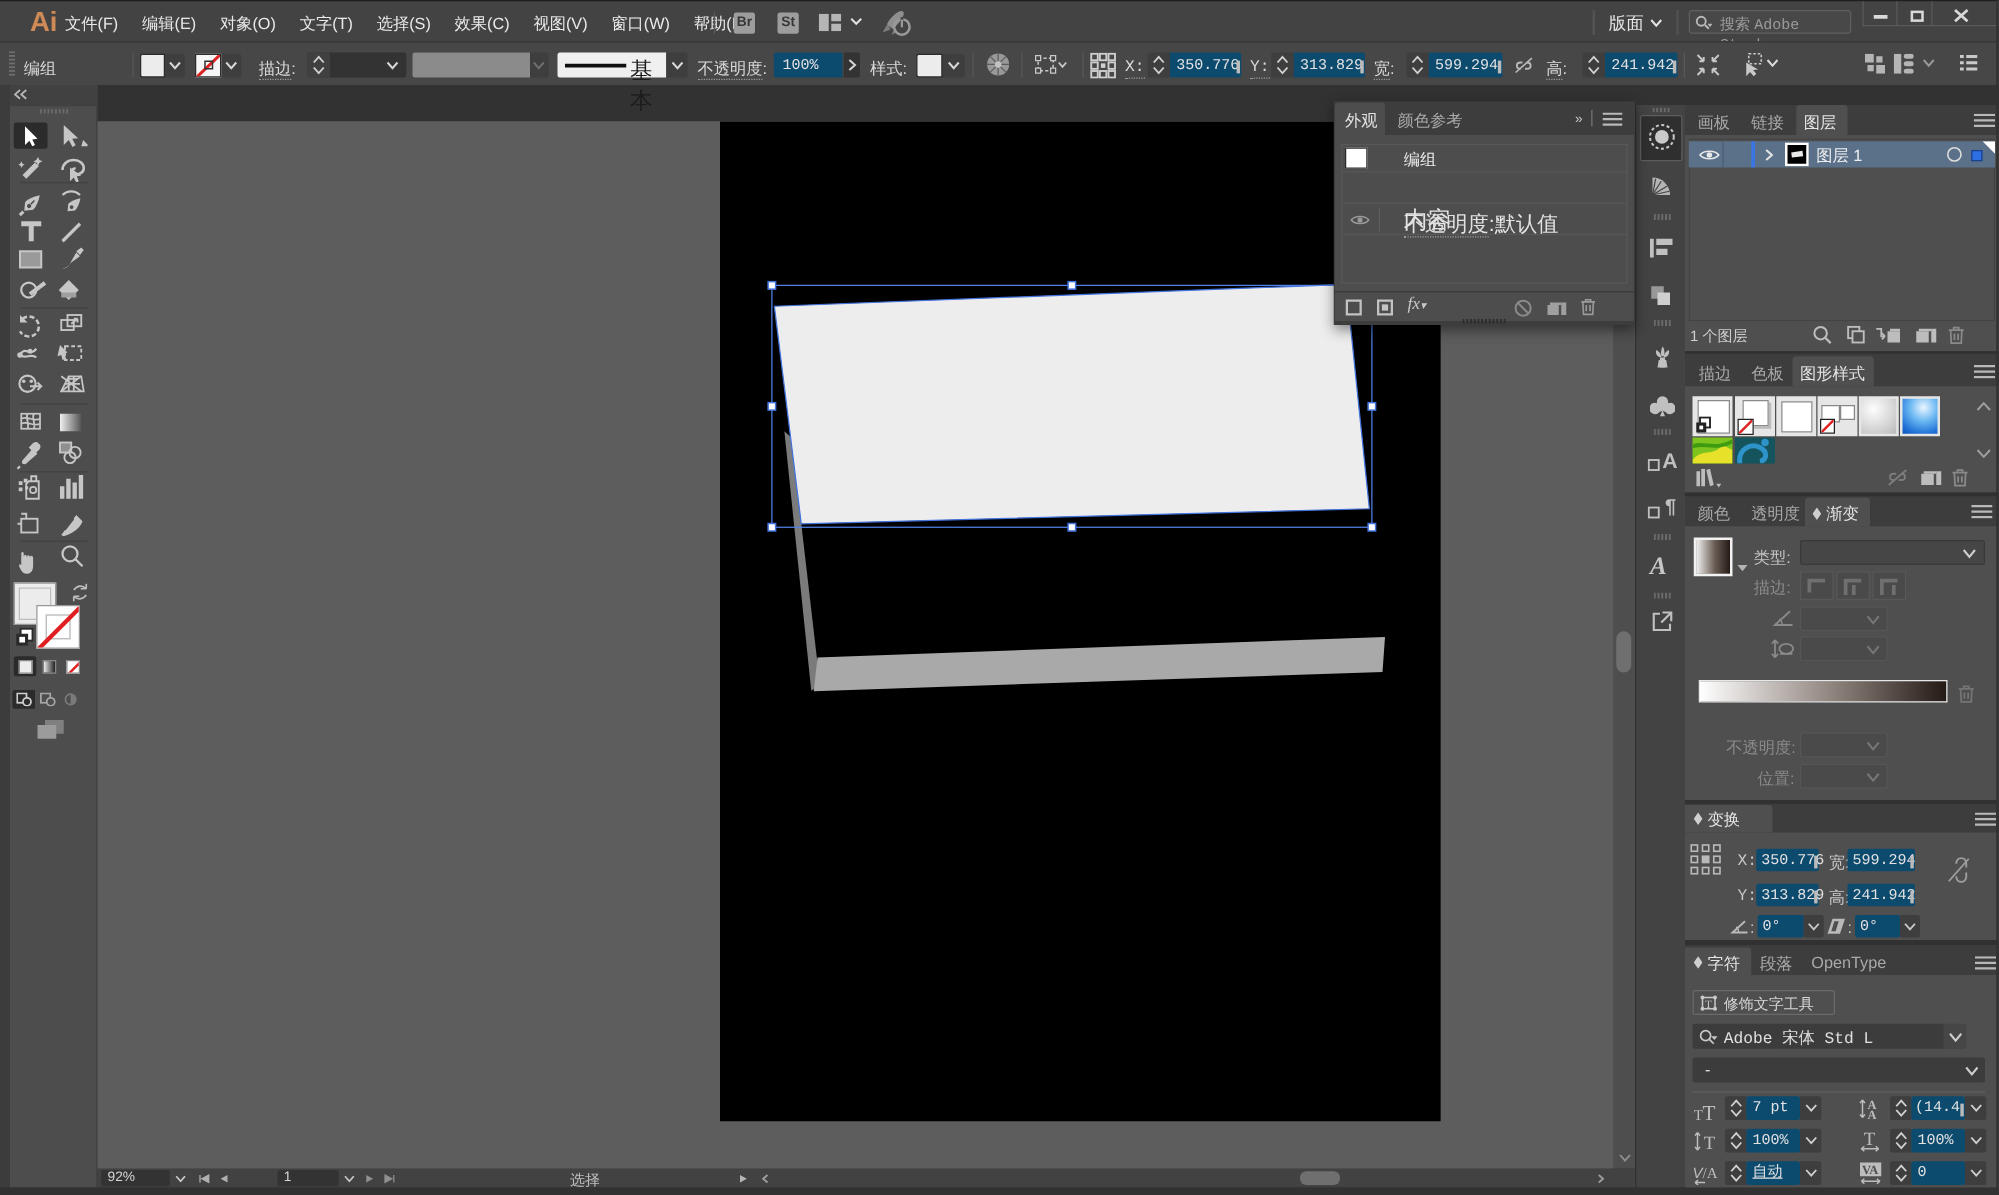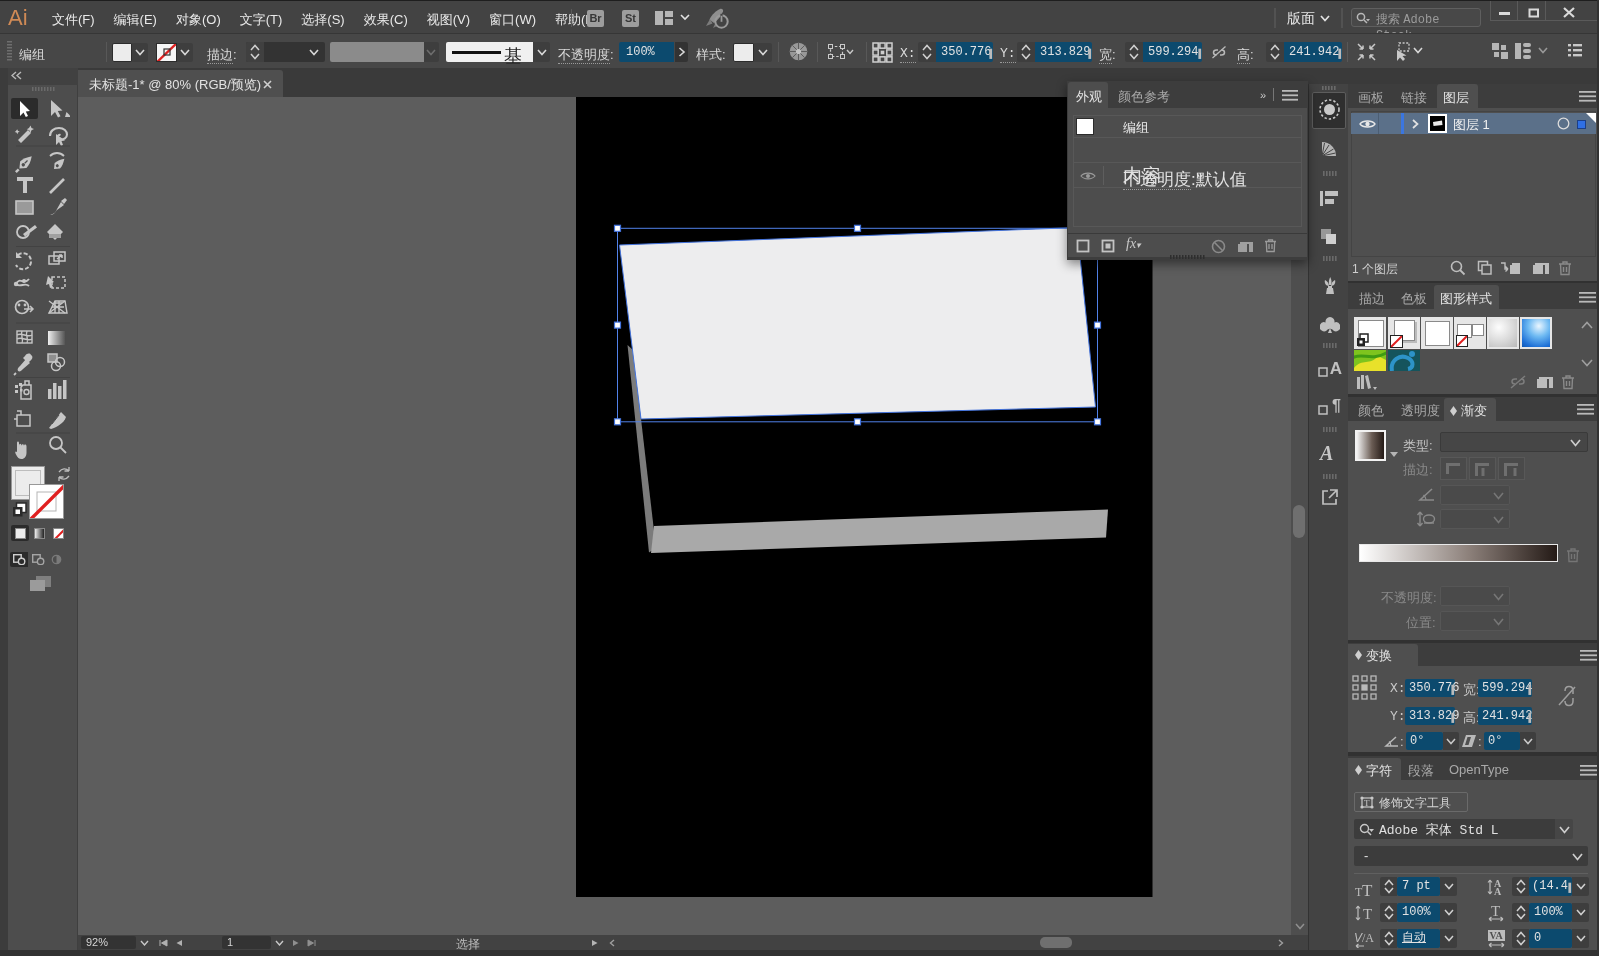--- a/index.html
+++ b/index.html
@@ -26,21 +26,21 @@
 .stp{position:absolute;background:#3e3e3e;border-radius:2px 0 0 2px;}
 svg{display:block;}
 .lbl{position:absolute;font-size:12px;color:#c8c8c8;white-space:nowrap;}
 .dlbl{position:absolute;font-size:12px;color:#8a8a8a;white-space:nowrap;}
 .tabtxt{font-size:13px;color:#a9a9a9;}
 </style>
 </head>
 <body>
 <div id="app">
 <div id="menubar" class="abs">
-  <div class="abs" style="left:8px;top:4px;font-size:22px;font-weight:normal;color:#cf8a56;letter-spacing:0px;">Ai</div>
+  <div class="abs" style="left:24px;top:4px;font-size:22px;font-weight:bold;color:#cf8a56;letter-spacing:0px;">Ai</div>
   <div class="abs" style="left:52px;top:9px;">
     <span class="menu" style="margin-right:19px;">文件(F)</span><span class="menu" style="margin-right:19px;">编辑(E)</span><span class="menu" style="margin-right:19px;">对象(O)</span><span class="menu" style="margin-right:19px;">文字(T)</span><span class="menu" style="margin-right:19px;">选择(S)</span><span class="menu" style="margin-right:19px;">效果(C)</span><span class="menu" style="margin-right:19px;">视图(V)</span><span class="menu" style="margin-right:19px;">窗口(W)</span><span class="menu">帮助(H)</span>
   </div>
   <div class="abs" style="left:571px;top:8px;width:1px;height:18px;background:#5a5a5a;"></div>
   <div class="abs" style="left:587px;top:9px;width:17px;height:17px;background:#9d9d9d;border-radius:2px;color:#373737;font-size:11px;font-weight:bold;text-align:center;line-height:17px;">Br</div>
   <div class="abs" style="left:622px;top:9px;width:17px;height:17px;background:#9d9d9d;border-radius:2px;color:#373737;font-size:11px;font-weight:bold;text-align:center;line-height:17px;">St</div>
   <svg class="abs" style="left:655px;top:10px;" width="18" height="14">
         <rect x="0" y="0" width="8" height="14" fill="#b5b5b5"></rect>
         <rect x="10" y="0" width="8" height="6" fill="#b5b5b5"></rect>
         <rect x="10" y="8" width="8" height="6" fill="#b5b5b5"></rect>
@@ -289,28 +289,20 @@
         <g fill="#c9c9c9">
           <rect x="0" y="0" width="3" height="2.4"></rect>
           <rect x="5" y="0" width="9" height="2.4"></rect>
           <rect x="0" y="5" width="3" height="2.4"></rect>
           <rect x="5" y="5" width="9" height="2.4"></rect>
           <rect x="0" y="10" width="3" height="2.4"></rect>
           <rect x="5" y="10" width="9" height="2.4"></rect>
         </g>
       </svg>
 </div>
-<div id="tabstrip" class="abs">
-  <div class="abs" style="left:75px;top:2px;width:208px;height:27px;background:#4f4f4f;border-radius:3px 3px 0 0;">
-    <span style="position:absolute;left:14px;top:6px;font-size:13px;color:#e2e2e2;white-space:nowrap;">未标题-1* @ 80% (RGB/预览)</span>
-    <svg style="position:absolute;left:188px;top:10px;" width="9" height="9">
-          <path d="M1 1 L8 8 M8 1 L1 8" stroke="#cfcfcf" stroke-width="1.6"></path>
-        </svg>
-  </div>
-</div>
 <div id="leftedge" class="abs"></div>
 <div id="toolbar" class="abs">
   <div class="abs" style="left:0;top:0;width:70px;height:17px;background:#414141;"></div>
   <svg class="abs" style="left:3px;top:3px;" width="12" height="9">
         <path d="M5 1 L1 4.5 L5 8 M10 1 L6 4.5 L10 8" stroke="#b9b9b9" stroke-width="1.4" fill="none"></path>
       </svg>
   <svg class="abs" style="left:24px;top:19px;" width="24" height="4">
         <g fill="#6a6a6a">
           <rect x="0" width="1.5" height="4"></rect>
           <rect x="3" width="1.5" height="4"></rect>

